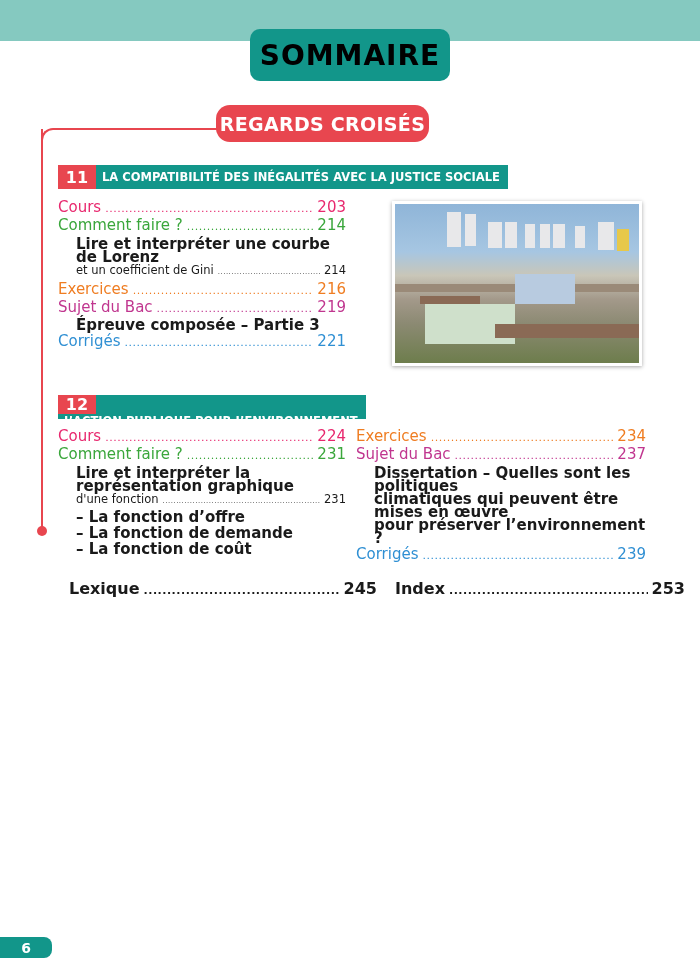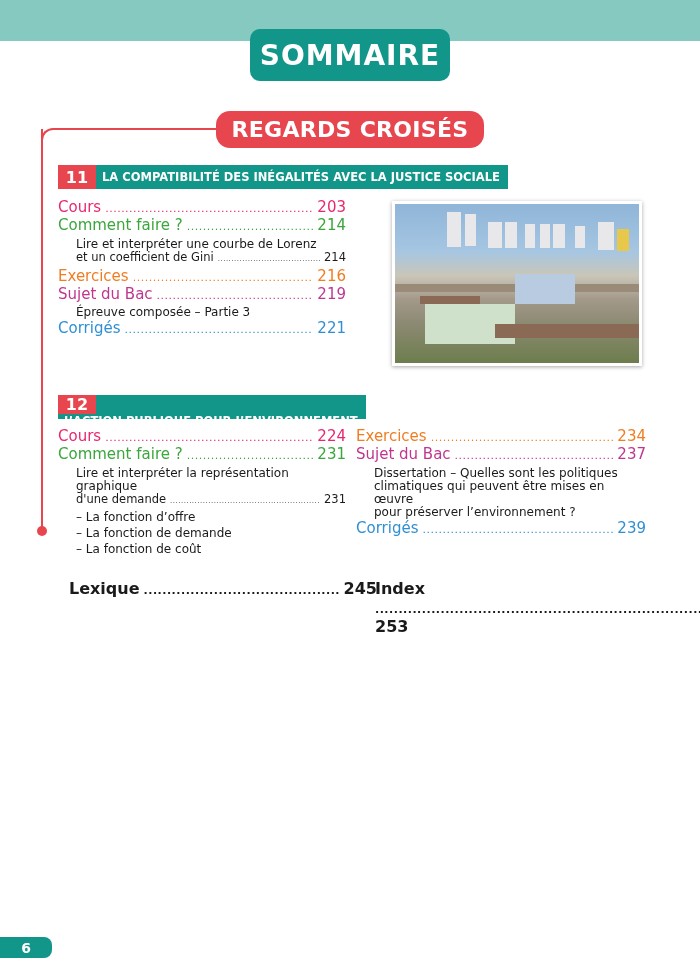--- a/index.html
+++ b/index.html
@@ -1,41 +1,41 @@
 <!DOCTYPE html>
 <html><head>
 <meta charset="utf-8">
 <style>
   * { box-sizing: border-box; margin: 0; padding: 0; }
   html, body { width: 700px; height: 980px; background: #ffffff; overflow: hidden; }
   body { position: relative; font-family: "DejaVu Sans", sans-serif; color: #1a1a1a; }
 
   .top-band { position: absolute; left: 0; top: 0; width: 700px; height: 41px; background: #85c9c0; }
   .title-pill { position: absolute; left: 250px; top: 29px; width: 200px; height: 52px; background: #12968a; border-radius: 10px;
-    color: #ffffff; font-weight: bold; font-size: 28px; letter-spacing: 1px; display: flex; align-items: center; justify-content: center; }
+    color: #000000; font-weight: bold; font-size: 28px; letter-spacing: 1px; display: flex; align-items: center; justify-content: center; }
 
-  .section-pill { position: absolute; left: 216px; top: 111px; width: 268px; height: 37px; background: #e8464f; border-radius: 14px;
-    color: #fff; font-weight: bold; font-size: 22px; display: flex; align-items: center; justify-content: center; letter-spacing: 0.3px; }
+  .section-pill { position: absolute; left: 216px; top: 105px; width: 213px; height: 37px; background: #e8464f; border-radius: 14px;
+    color: #fff; font-weight: bold; font-size: 19px; display: flex; align-items: center; justify-content: center; letter-spacing: 0.3px; }
   .vline { position: absolute; left: 41px; top: 129px; width: 2px; height: 401px; background: #e8464f; }
   .hline { position: absolute; left: 41px; top: 128px; width: 176px; height: 14px; border-top: 2px solid #e8464f; border-left: 2px solid #e8464f; border-top-left-radius: 12px; }
   .vdot { position: absolute; left: 37px; top: 526px; width: 10px; height: 10px; border-radius: 50%; background: #e8464f; }
 
   .chapter { position: absolute; height: 24px; display: flex; align-items: stretch; background: #12968a; }
   .chapter .num { background: #e8464f; color: #fff; font-weight: bold; font-size: 16px; width: 38px; display: flex; align-items: center; justify-content: center; }
   .chapter .ttl { color: #fff; font-weight: bold; font-size: 11.5px; display: flex; align-items: center; padding: 0 8px 0 6px; white-space: nowrap; border-radius: 7px; }
 
   .toc { position: absolute; }
   .row { display: flex; align-items: baseline; white-space: nowrap; }
   .row.main { font-weight: normal; font-size: 15px; line-height: 16px; }
   .row .dots { flex: 1; overflow: hidden; margin: 0 4px; }
   .row .dots::after { content: "......................................................................................................................................................................"; letter-spacing: 0.5px; }
   .row.main .dots::after { font-size: 11px; }
   .row.sub { font-size: 11.5px; line-height: 13px; padding-left: 18px; color: #1a1a1a; }
   .row.sub .dots::after { font-size: 7px; }
-  .sub-text { font-size: 12px; line-height: 13px; padding-left: 18px; color: #1a1a1a; }
+  .sub-text { font-size: 15px; line-height: 13px; padding-left: 18px; color: #1a1a1a; font-weight: bold; }
   .c-cours { color: #e8286e; }
   .c-cf { color: #3aa63b; }
   .c-ex { color: #ef7d22; }
   .c-bac { color: #c0368f; }
   .c-corr { color: #2f8fd3; }
 
   .photo { position: absolute; left: 392px; top: 201px; width: 250px; height: 165px; border: 3px solid #fff; box-shadow: 0 1px 4px rgba(0,0,0,0.35); overflow: hidden;
     background: linear-gradient(#8fb5d8 0%, #a6c6e2 30%, #c9c6b8 45%, #a3998a 60%, #8c8a73 75%, #6d7d4c 100%); }
   .photo .bld { position: absolute; background: #e8e8ea; }
   .photo .roof { position: absolute; background: #8a6a55; }
@@ -126,21 +126,21 @@
       <span class="dots"></span>
       <span>224</span>
   </div>
   <div class="row main c-cf">
     <span>Comment faire ?</span>
       <span class="dots"></span>
       <span>231</span>
   </div>
   <div class="sub-text" style="margin-top:3px;">Lire et interpréter la représentation graphique</div>
   <div class="row sub">
-    <span>d'une demande</span>
+    <span>d'une fonction</span>
       <span class="dots"></span>
       <span>231</span>
   </div>
   <div class="sub-text" style="margin-top:3px;">– La fonction d’offre</div>
   <div class="sub-text" style="margin-top:3px;">– La fonction de demande</div>
   <div class="sub-text" style="margin-top:3px;">– La fonction de coût</div>
 </div>
 
 <div class="toc" style="left:356px; top:428px; width:290px;">
   <div class="row main c-ex">
@@ -161,19 +161,19 @@
       <span class="dots"></span>
       <span>239</span>
   </div>
 </div>
 
 <div class="bottom-row row" style="left:38px; width:308px;">
   <span>Lexique</span>
     <span class="dots"></span>
     <span>245</span>
 </div>
-<div class="bottom-row row" style="left:340px; width:290px;flex-direction:column;">
+<div class="bottom-row row" style="left:364px; width:290px;">
   <span>Index</span>
     <span class="dots"></span>
     <span>253</span>
 </div>
 
 <div class="page-num">6</div>
 
 </body></html>

